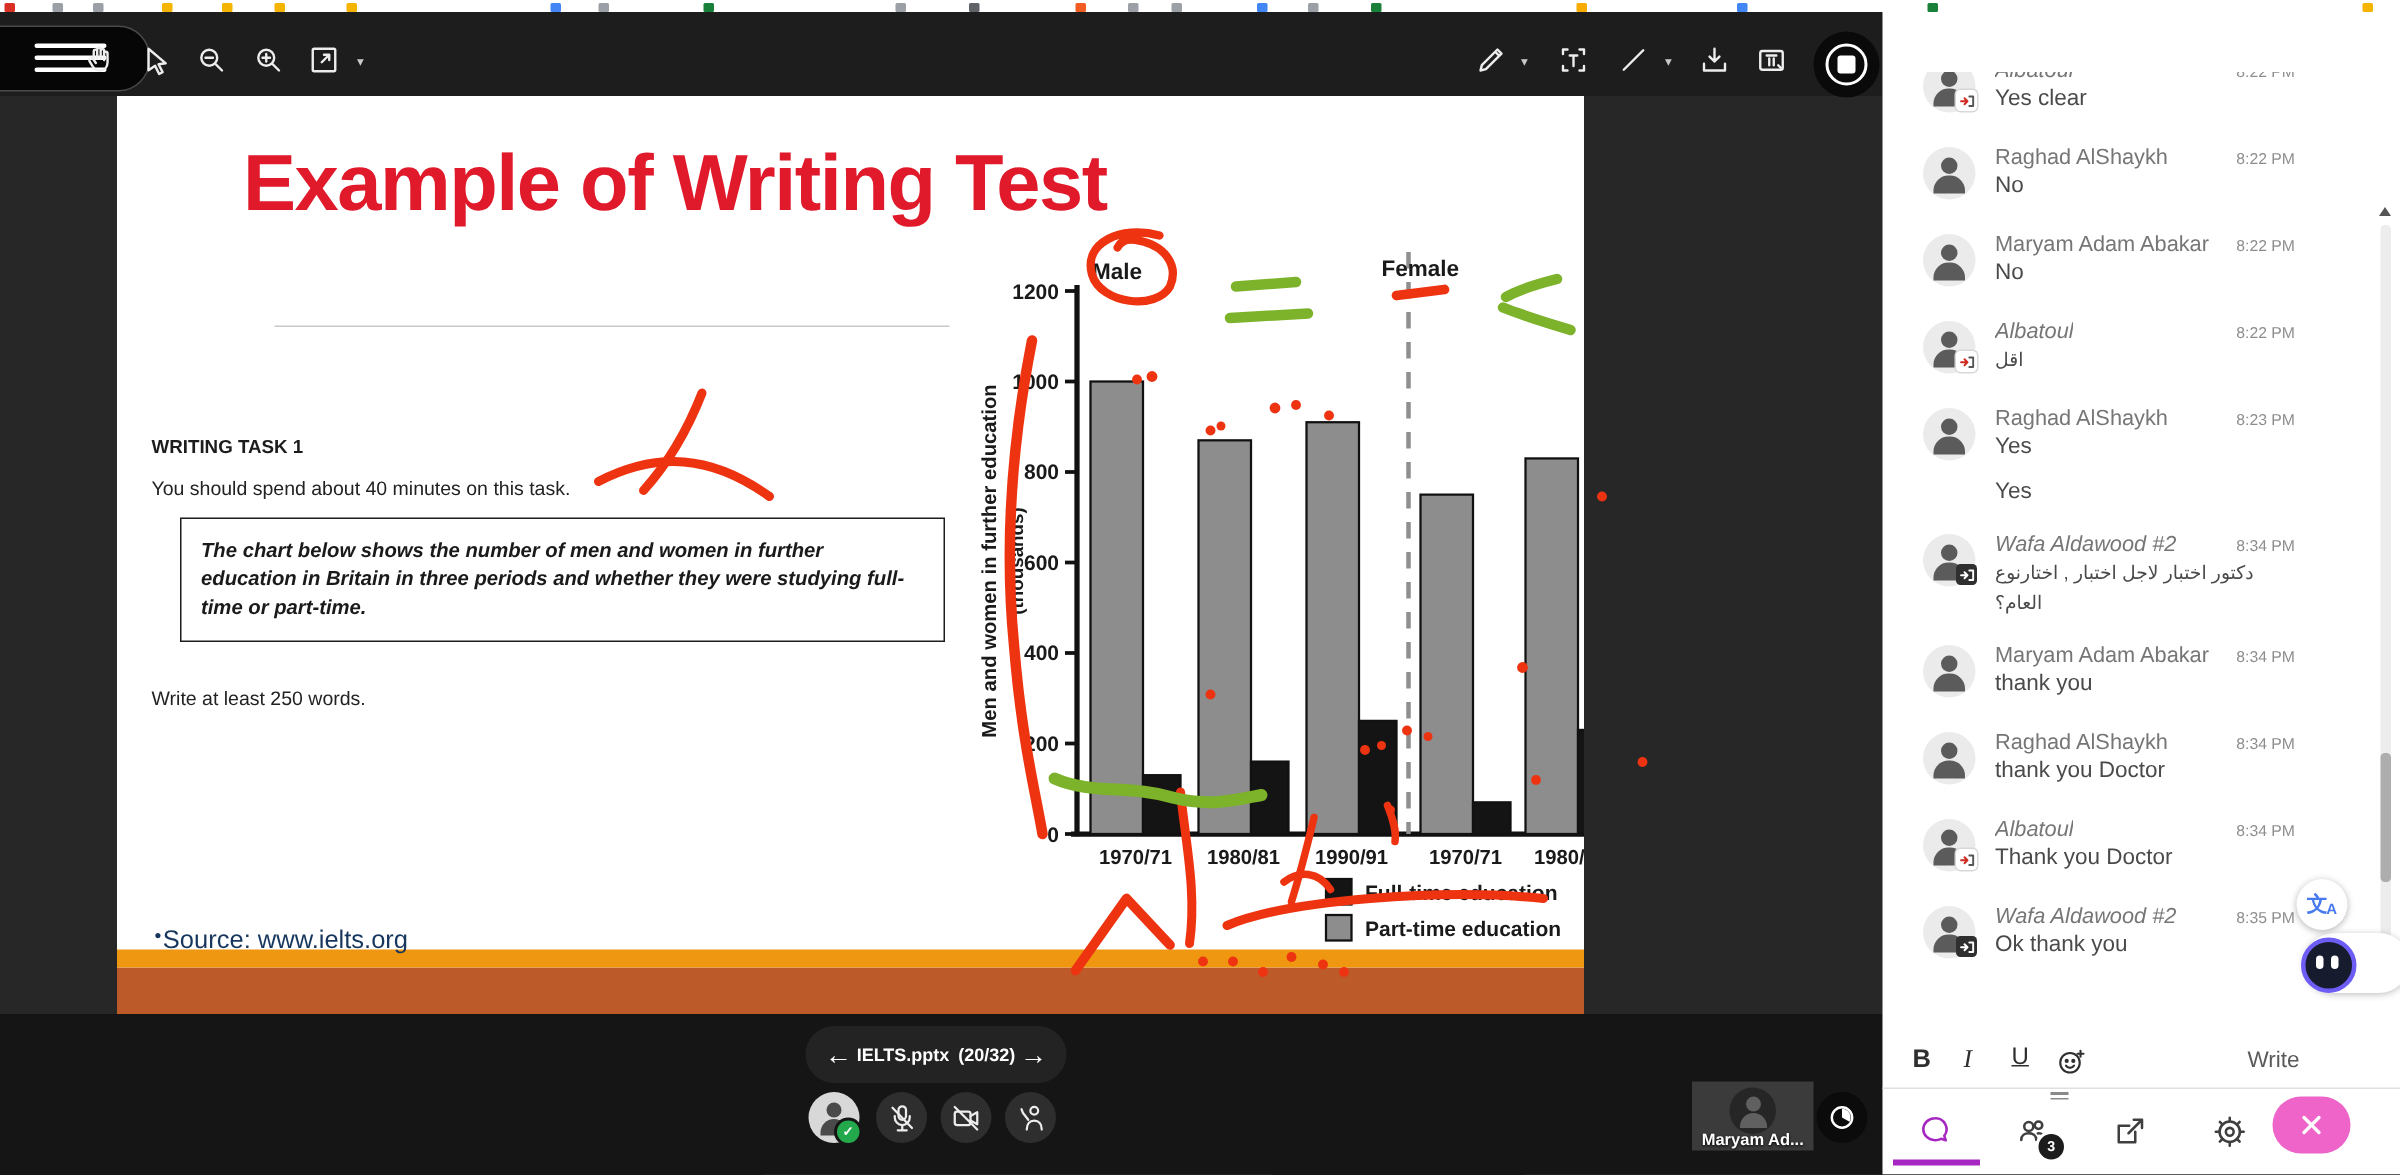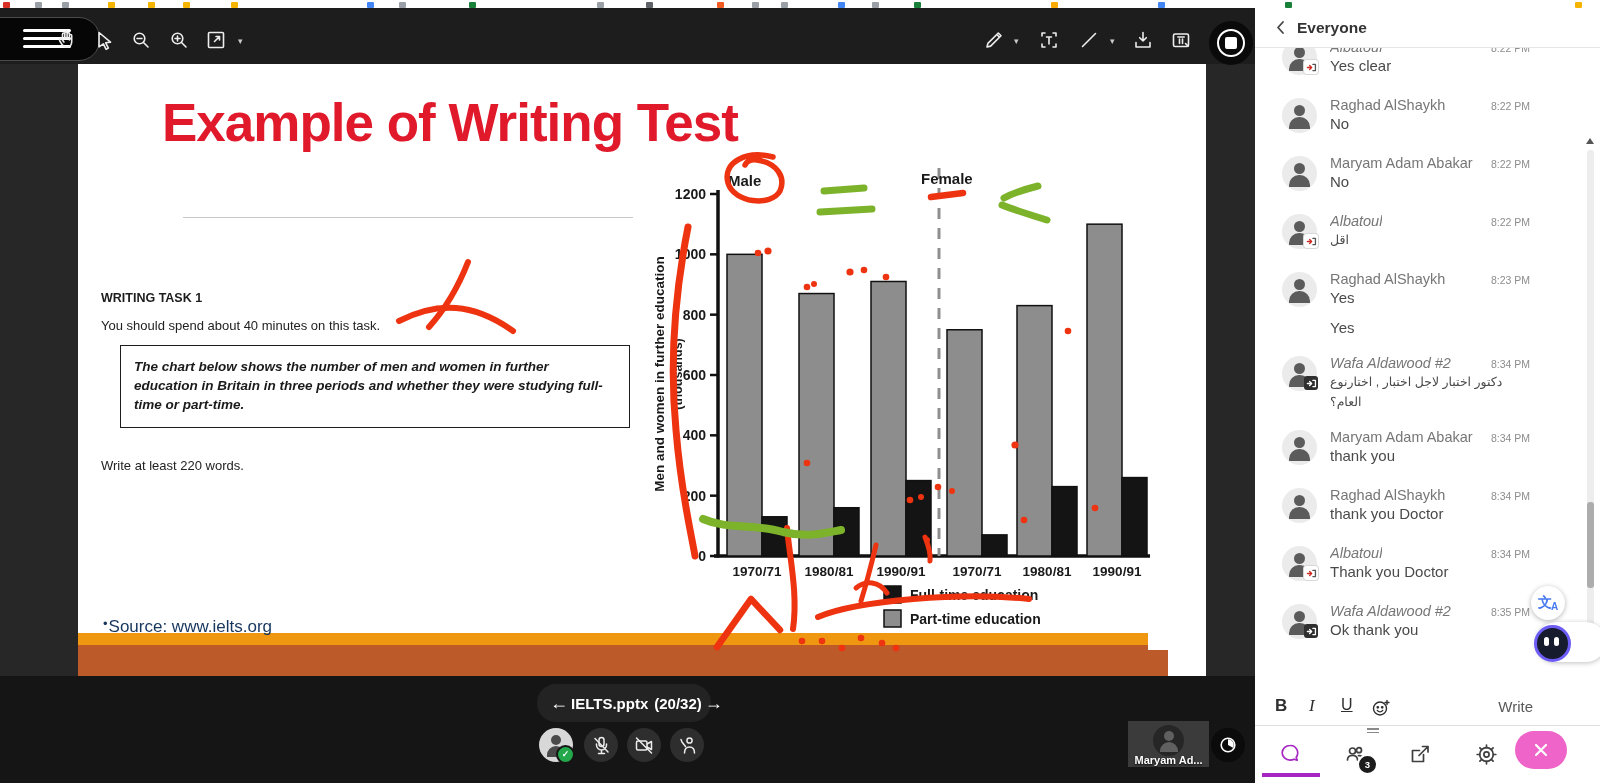--- a/index.html
+++ b/index.html
@@ -19,21 +19,21 @@
   #hamburger{left:-62px;top:9px;width:160px;height:42px;background:#060606;border:1px solid #4a4a4a;border-radius:21px;cursor:pointer;}
   #hamburger .bars{position:absolute;left:84px;top:11px;width:48px;}
   #hamburger .bars b{display:block;height:3px;background:#fff;border-radius:2px;margin-bottom:5px;}
   #stop-btn{left:1209px;top:13px;width:44px;height:44px;border-radius:50%;background:#0a0a0a;cursor:pointer;}
   #stop-btn .ring{position:absolute;left:8px;top:8px;width:24px;height:24px;border:2px solid #fff;border-radius:50%;}
   #stop-btn .sq{position:absolute;left:16px;top:16px;width:12px;height:12px;background:#fff;border-radius:2px;}
 
   
   #canvas-bg{left:0;top:64px;width:1255px;height:612px;background:#272727;}
   #bottom-bar{left:0;top:676px;width:1255px;height:107px;background:#151515;}
-  #slide{left:78px;top:64px;width:1128px;height:612px;background:#ffffff;overflow:hidden;}
+  #slide{left:78px;top:64px;width:978px;height:612px;background:#ffffff;overflow:hidden;}
   #slide-title{position:absolute;left:84px;top:28px;font-size:53px;font-weight:bold;letter-spacing:-1px;color:var(--title-red);}
   #slide-rule{position:absolute;left:105px;top:153px;width:450px;height:1px;background:#c8c8c8;}
   #task-heading{position:absolute;left:23px;top:227px;font-size:12.5px;font-weight:bold;color:#1c1c1c;}
   #task-intro{position:absolute;left:23px;top:254px;font-size:13px;color:#222;}
   #task-box{position:absolute;left:18px;top:281px;width:482px;border:1.5px solid #1c1c1c;padding:11px 13px;margin-left:24px;}
   #task-box p{margin:0 0 13px 0;font-size:13.5px;font-weight:bold;font-style:italic;line-height:1.42;color:#1a1a1a;}
   #task-box p:last-child{margin-bottom:2px;}
   #task-footer{position:absolute;left:23px;top:394px;font-size:13px;color:#222;}
   #source-line{position:absolute;left:25px;top:552px;font-size:17px;color:#17365d;z-index:6;}
   #source-line .bullet{font-size:13px;vertical-align:4px;margin-right:1px;}
@@ -48,21 +48,21 @@
   #annotations{left:0;top:0;width:1600px;height:783px;z-index:30;pointer-events:none;}
   #annotations path{fill:none;stroke-linecap:round;stroke-linejoin:round;}
   #annotations .red{stroke:var(--ann-red);}
   #annotations .green{stroke:var(--ann-green);}
   #annotations circle{fill:var(--ann-red);}
 
   
   #doc-nav{left:537px;top:684px;width:174px;height:38px;background:#232323;border-radius:19px;z-index:35;
     display:flex;align-items:center;justify-content:space-between;padding:0 13px;box-sizing:border-box;color:#fff;}
   #doc-nav .arrow{font-size:18px;color:#fff;cursor:pointer;line-height:1;}
-  #doc-nav .label{font-size:15px;font-weight:bold;}
+  #doc-nav .label{font-size:12px;font-weight:bold;}
   #doc-nav .label span{margin:0 3px;}
   .mbtn{position:absolute;top:728px;width:34px;height:34px;border-radius:50%;background:#2e2e2e;z-index:35;cursor:pointer;
     display:flex;align-items:center;justify-content:center;}
   .mbtn svg{stroke:#ececec;fill:none;stroke-width:1.5;stroke-linecap:round;stroke-linejoin:round;}
   #btn-avatar{background:#d8d8d8;}
   #btn-avatar .head{position:absolute;left:12px;top:7px;width:10px;height:10px;border-radius:50%;background:#4a4a4a;}
   #btn-avatar .bodyp{position:absolute;left:8px;top:18px;width:18px;height:11px;border-radius:9px 9px 0 0;background:#4a4a4a;}
   #btn-avatar .check{position:absolute;right:-2px;bottom:-2px;width:15px;height:15px;border-radius:50%;background:#23a84c;border:2px solid #151515;
     color:#fff;font-size:9px;line-height:15px;text-align:center;font-weight:bold;}
   #webcam-thumb{left:1128px;top:721px;width:81px;height:46px;background:#3b3b3b;z-index:35;cursor:pointer;overflow:hidden;}
@@ -237,21 +237,21 @@
   <div id="bottom-bar" class="abs"></div>
 
   <div id="slide" class="abs">
     <div id="slide-title">Example of Writing Test</div>
     <div id="slide-rule"></div>
     <div id="task-heading">WRITING TASK 1</div>
     <div id="task-intro">You should spend about 40 minutes on this task.</div>
     <div id="task-box">
       <p>The chart below shows the number of men and women in further education in Britain in three periods and whether they were studying full-time or part-time.</p>
     </div>
-    <div id="task-footer">Write at least 220 words.</div>
+    <div id="task-footer">Write at least 250 words.</div>
 
     <svg id="education-chart" width="525" height="500" viewBox="0 0 525 500">
         <line x1="80" y1="406" x2="88" y2="406" stroke="#111" stroke-width="2.5"></line>
         <text x="76" y="411" font-size="14" text-anchor="end">0</text>
         <line x1="80" y1="345.6666666666667" x2="88" y2="345.6666666666667" stroke="#111" stroke-width="2.5"></line>
         <text x="76" y="350.6666666666667" font-size="14" text-anchor="end">200</text>
         <line x1="80" y1="285.3333333333333" x2="88" y2="285.3333333333333" stroke="#111" stroke-width="2.5"></line>
         <text x="76" y="290.3333333333333" font-size="14" text-anchor="end">400</text>
         <line x1="80" y1="224.99999999999997" x2="88" y2="224.99999999999997" stroke="#111" stroke-width="2.5"></line>
         <text x="76" y="229.99999999999997" font-size="14" text-anchor="end">600</text>
@@ -379,28 +379,20 @@
     <span class="lbl">Maryam Ad...</span>
   </div>
   <div id="clock-btn" class="abs">
     <svg width="22" height="22" viewBox="0 0 22 22">
         <circle cx="11" cy="11" r="6.8" fill="none" stroke="#fff" stroke-width="1.6"></circle>
         <path d="M11 11L11 5.2A5.8 5.8 0 0116 13.8Z" fill="#fff"></path>
       </svg>
   </div>
 
   <div id="chat-panel" class="abs">
-    <div id="chat-header">
-      <span id="chat-back">
-        <svg width="16" height="17" viewBox="0 0 16 17" fill="none" stroke="#444" stroke-width="1.8" stroke-linecap="round" stroke-linejoin="round">
-            <polyline points="10,3 5,8.5 10,14"></polyline>
-          </svg>
-      </span>
-      <span id="chat-title">Everyone</span>
-    </div>
 
     <div id="chat-messages">
         <div class="msg">
     <span class="av"></span>
     <span class="badge red">
       <svg width="11" height="11" viewBox="0 0 12 12">
               <path class="arr" d="M1.5 6h4.5M4 3.8L6.2 6 4 8.2"></path>
               <path class="door" d="M7.5 2.6h2.8v6.8H7.5"></path>
             </svg>
     </span>

